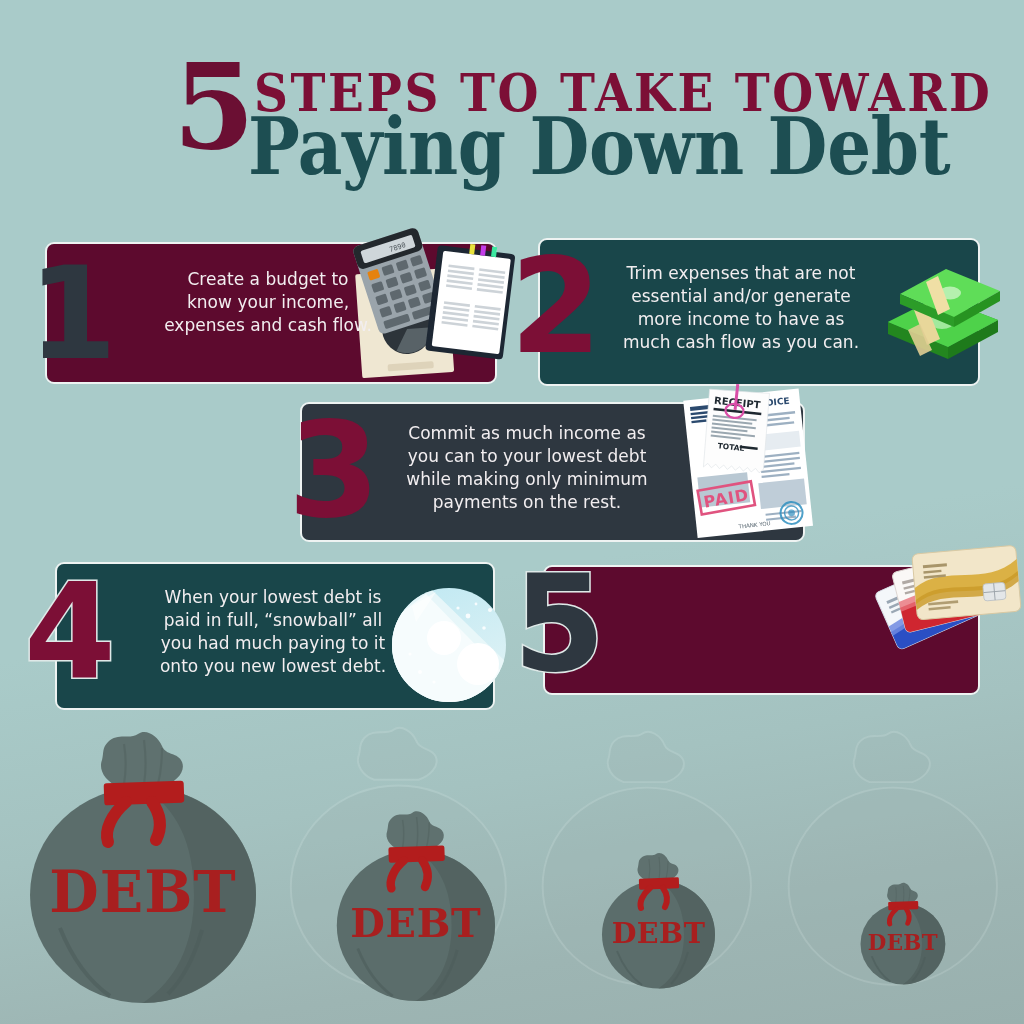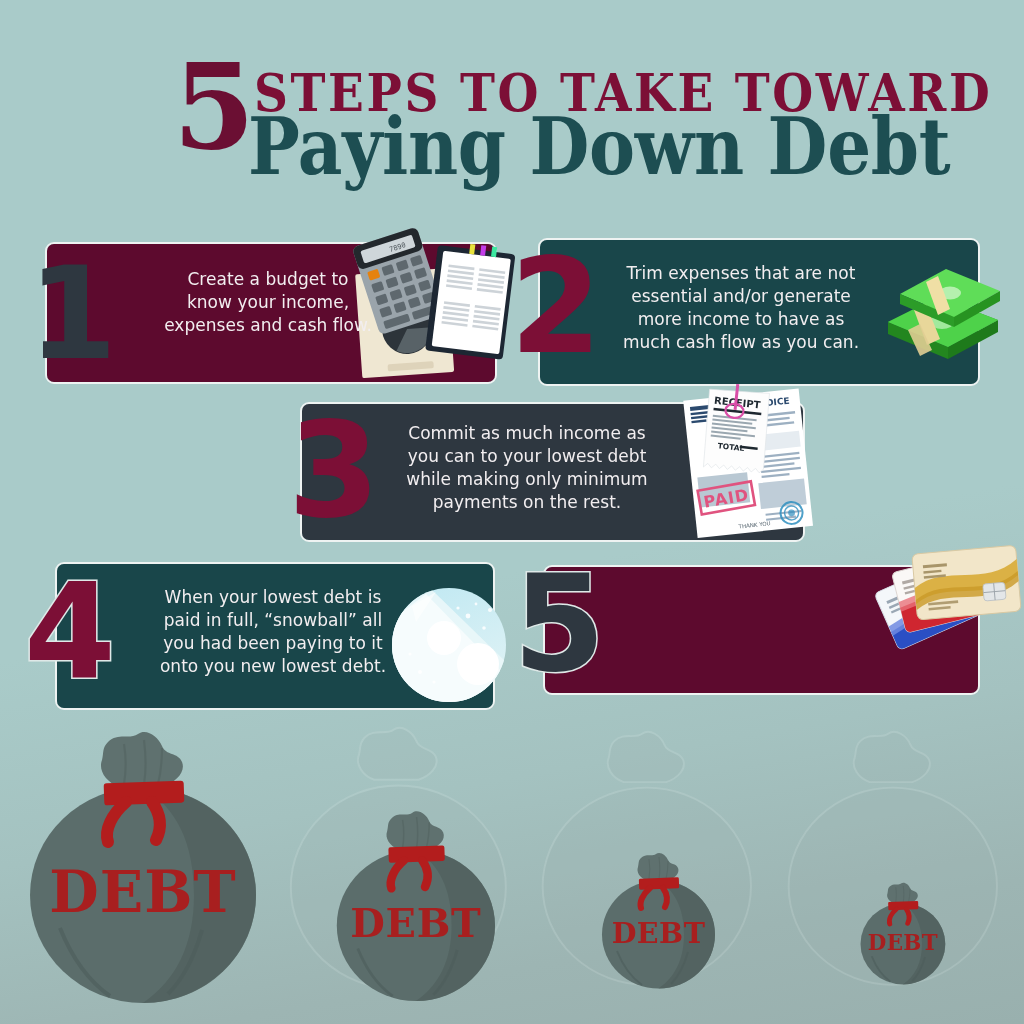--- a/index.html
+++ b/index.html
@@ -320,21 +320,21 @@
       <text x="49" y="120" font-size="16" font-weight="bold" fill="#e0537f" font-family="DejaVu Sans,sans-serif" text-anchor="middle" letter-spacing="1">PAID</text>
     </g>
   </svg>
 </div>
 
 <div class="step-num" id="num-4">4</div>
 <div class="card" id="card-4">
   <div class="card-inner bg-teal"></div>
   <div class="card-text">When your lowest debt is
 paid in full, “snowball” all
-you had been paying to it
+you had much paying to it
 onto you new lowest debt.</div>
 </div>
 
 <div class="icon-holder" id="icon-snowball">
   <svg width="118" height="118" viewBox="0 0 118 118">
     <defs>
       <clipPath id="snowclip">
           <circle cx="59" cy="59" r="57"></circle>
         </clipPath>
       <linearGradient id="snowbg" x1="0" y1="0" x2="0.4" y2="1">

